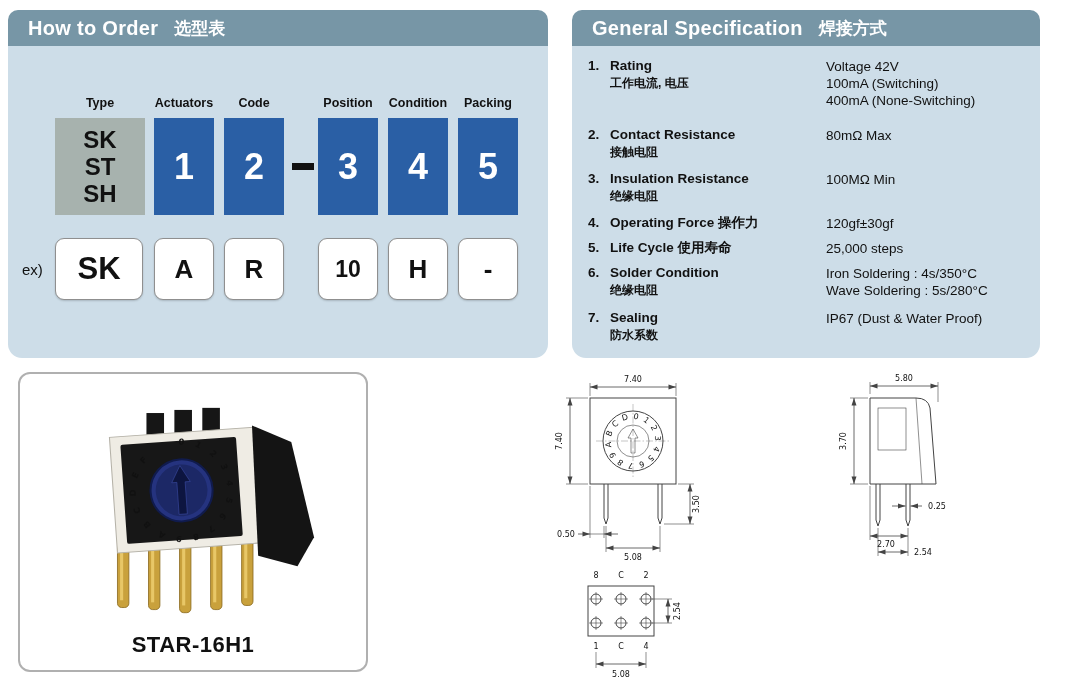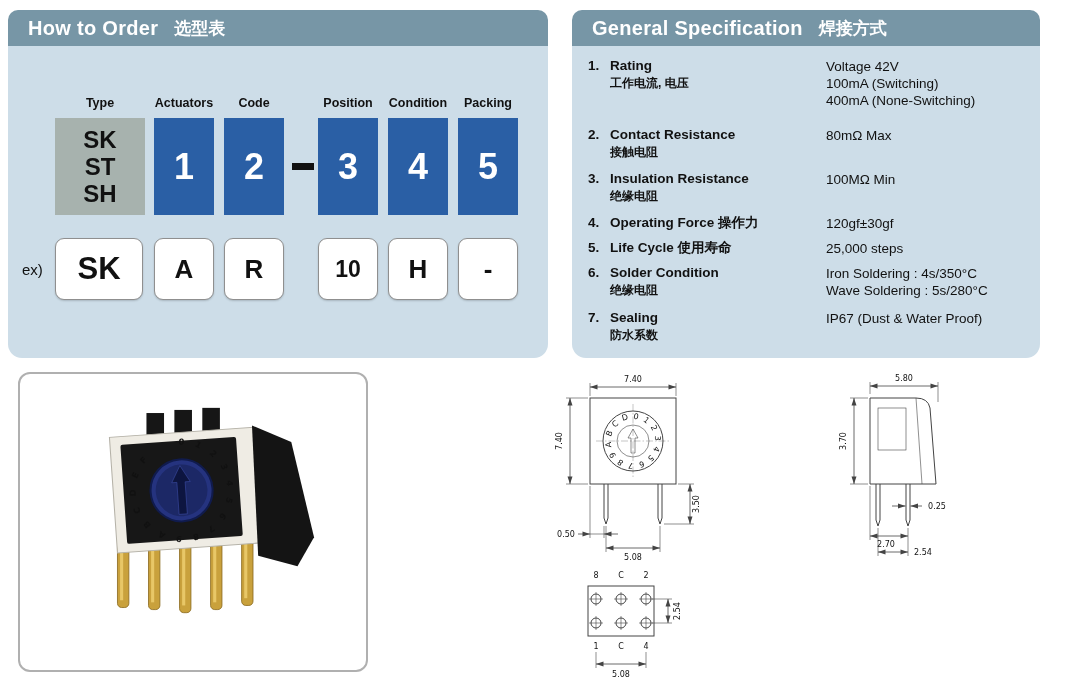--- a/index.html
+++ b/index.html
@@ -204,20 +204,21 @@
         <text font-size="10" font-weight="bold" fill="#fff" letter-spacing="10">
           <textPath href="#pring">0123456789ABCDEF</textPath>
         </text>
         <circle cx="124" cy="104" r="30" fill="#25337f" stroke="#101b4d" stroke-width="2"></circle>
         <circle cx="124" cy="104" r="25" fill="#1c2866"></circle>
         <path d="M124,80 L133,96 L128,96 L128,127 L120,127 L120,96 L115,96 Z" fill="#0d1540" stroke="#3a4aa0" stroke-width=".6"></path>
       </g>
 
       <polygon points="192,42 230,58 252,150 236,178 198,168" fill="#141414"></polygon>
     </svg>
+    <div id="model-label">STAR-16H1</div>
   </div>
 
   <svg id="tv" class="drawing" width="175" height="190" viewBox="0 0 175 190">
     <defs>
       <marker id="mt" markerWidth="9" markerHeight="8" refX="8" refY="3" orient="auto-start-reverse" markerUnits="userSpaceOnUse">
         <path d="M0.5,0.5 L8,3 L0.5,5.5 Z" fill="#444"></path>
       </marker>
     </defs>
 
     <rect x="38" y="26" width="86" height="86" class="ln"></rect>

